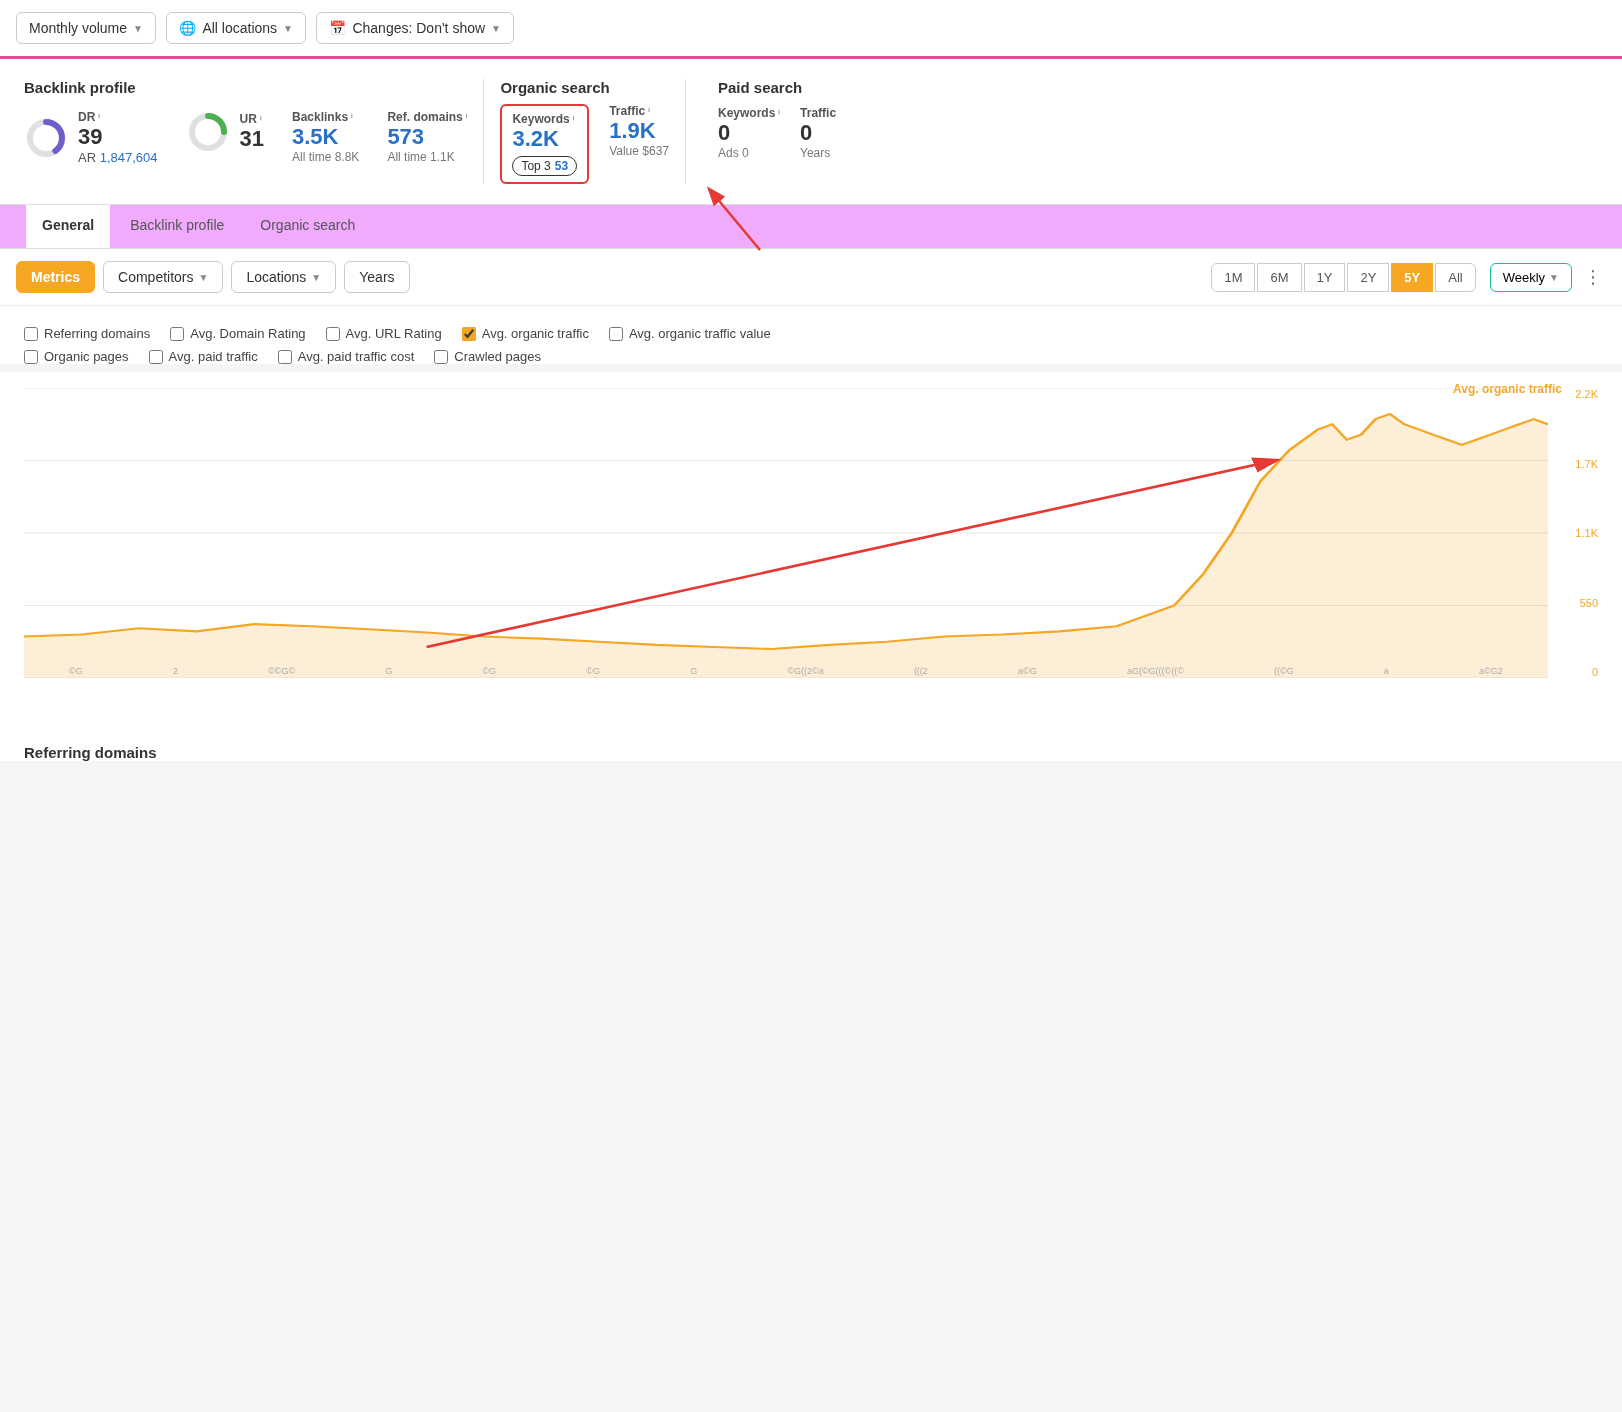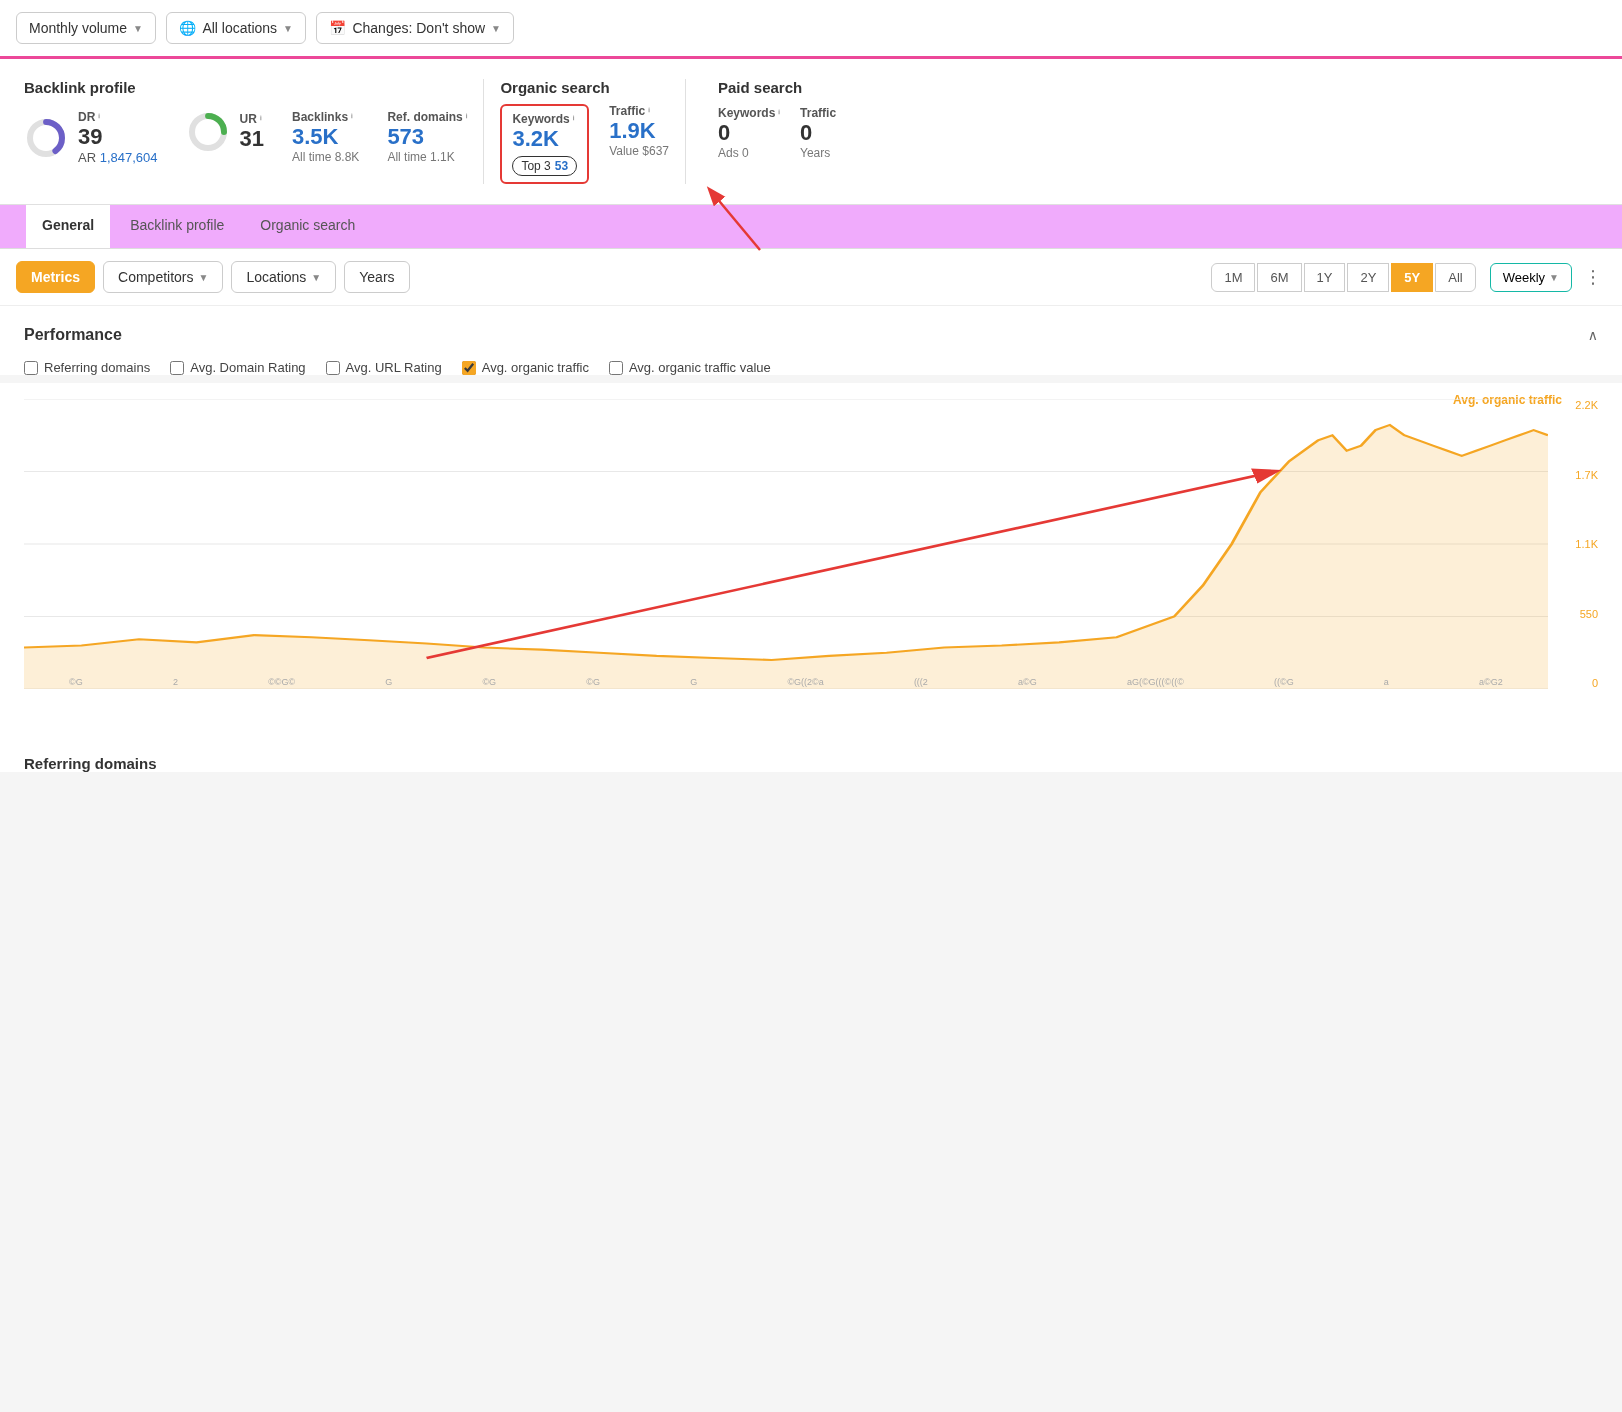--- a/index.html
+++ b/index.html
@@ -550,24 +550,20 @@
 
   <button class="weekly-btn">
     <span>Weekly</span>
     <span class="chevron">▼</span>
   </button>
 
   <button class="dots-btn">⋮</button>
 </div>
 
 <div class="performance-section">
-  <div class="performance-header">
-    <span class="performance-title">Performance</span>
-    <span class="chevron-up">∧</span>
-  </div>
 
   <div class="checkboxes-row">
     <label class="checkbox-item">
       <input type="checkbox" style="">
       <span>Referring domains</span>
     </label>
     <label class="checkbox-item">
       <input type="checkbox" style="">
       <span>Avg. Domain Rating</span>
     </label>
@@ -578,20 +574,38 @@
     <label class="checkbox-item checked-orange">
       <input type="checkbox" checked="" style="accent-color: rgb(245, 166, 35);">
       <span>Avg. organic traffic</span>
     </label>
     <label class="checkbox-item">
       <input type="checkbox" style="">
       <span>Avg. organic traffic value</span>
     </label>
   </div>
 
+  <div class="checkboxes-row">
+    <label class="checkbox-item">
+      <input type="checkbox" style="">
+      <span>Organic pages</span>
+    </label>
+    <label class="checkbox-item">
+      <input type="checkbox" style="">
+      <span>Avg. paid traffic</span>
+    </label>
+    <label class="checkbox-item">
+      <input type="checkbox" style="">
+      <span>Avg. paid traffic cost</span>
+    </label>
+    <label class="checkbox-item">
+      <input type="checkbox" style="">
+      <span>Crawled pages</span>
+    </label>
+  </div>
 </div>
 
 <div class="chart-area">
   <div class="chart-label-orange">Avg. organic traffic</div>
   <div class="chart-container">
 
     <div class="chart-y-labels">
       <span class="y-label">2.2K</span>
       <span class="y-label">1.7K</span>
       <span class="y-label">1.1K</span>

